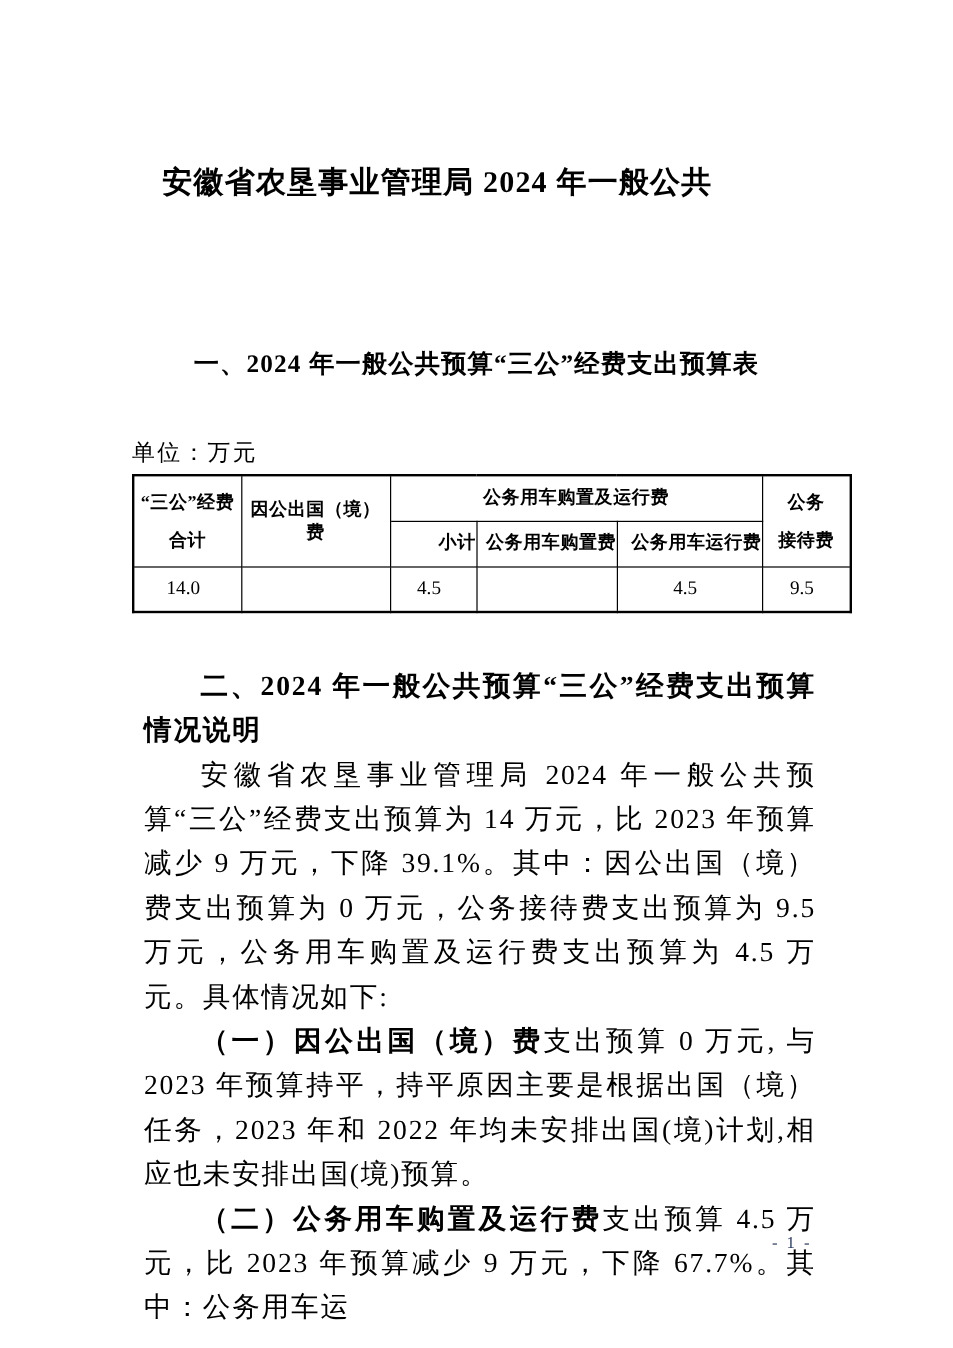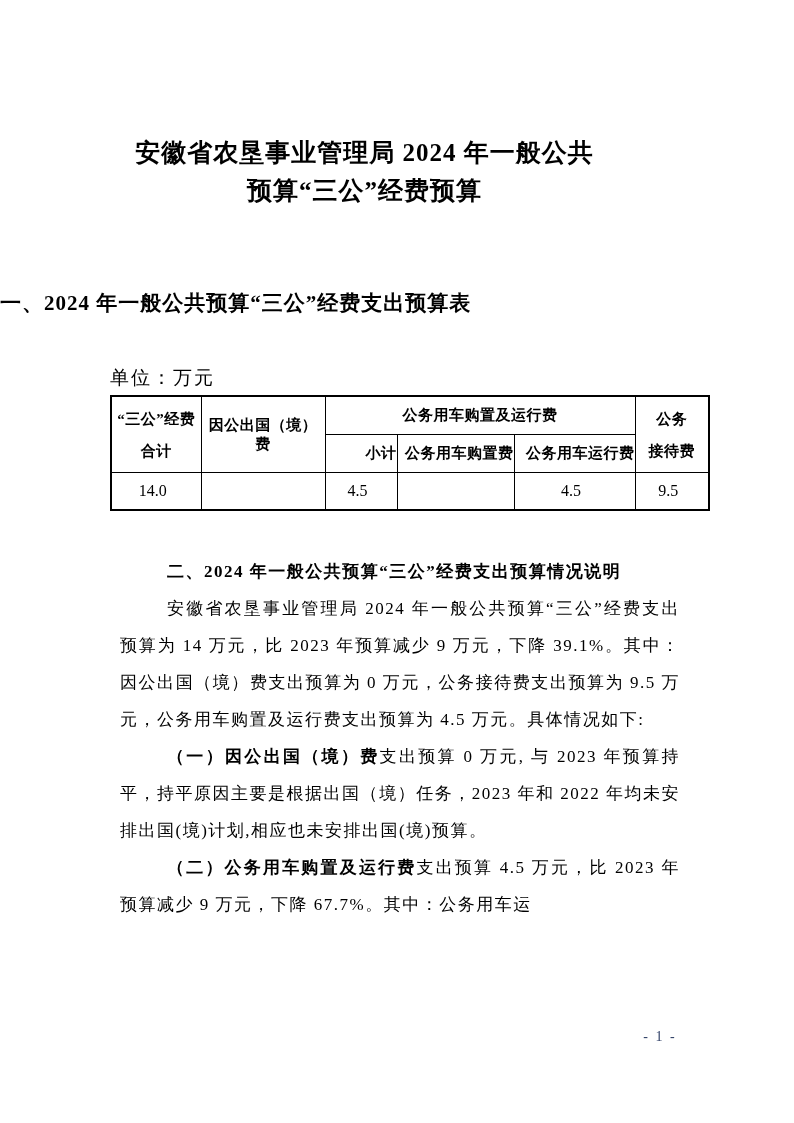--- a/index.html
+++ b/index.html
@@ -8,21 +8,21 @@
     font-family:"Liberation Serif","DejaVu Serif",serif;
     color:#000;
   }
   .doc-title {
     position:absolute; top:134px; left:0; width:729px;
     text-align:center; font-size:25px; font-weight:bold;
     line-height:38px; letter-spacing:1px;
   }
   .sec1-heading {
     position:absolute; top:286px; left:0; width:794px;
-    font-size:21px; font-weight:bold;
+    text-align:center; font-size:21px; font-weight:bold;
     line-height:34px; letter-spacing:1px;
   }
   .unit-label {
     position:absolute; top:366px; left:110px; width:573px;
     text-align:left; font-size:19px; line-height:24px; letter-spacing:2px;
   }
   table.budget {
     position:absolute; top:395px; left:110px;
     width:598px; border-collapse:collapse; table-layout:fixed;
     border:2px solid #000;
@@ -36,37 +36,36 @@
   }
   table.budget tr.hrow1 td { height:37px; }
   table.budget tr.hrow2 td { height:37px;text-align:right; }
   table.budget td.hdr .hline { line-height:32px; }
   table.budget tr.drow td {
     height:36px; text-align:center; vertical-align:middle;
     font-size:16px; padding-right:7px;
   }
   .body-block {
     position:absolute; top:553px; left:120px; width:560px;
-    font-size:17px; line-height:37px; letter-spacing:1.5px;
+    font-size:23px; line-height:37px; letter-spacing:1.5px;
     text-align:justify;
   }
   .para { margin:0; text-indent:47px; }
   .h2 { font-weight:bold; }
   .bold-run { font-weight:bold; }
   .page-number {
     position:absolute; top:1029px; left:610px; width:100px;
     text-align:center; font-size:14px; color:#2f3f66; letter-spacing:2px;
   }
 </style>
 </head>
 <body>
 
 <div class="doc-title">
   <div>安徽省农垦事业管理局 2024 年一般公共</div>
-  <div>预算“三公”经费预算</div>
 </div>
 
 <div class="sec1-heading">一、2024 年一般公共预算“三公”经费支出预算表</div>
 
 <div class="unit-label">单位：万元</div>
 
 <table class="budget">
   <colgroup>
     <col style="width:90px">
       <col style="width:124px">

